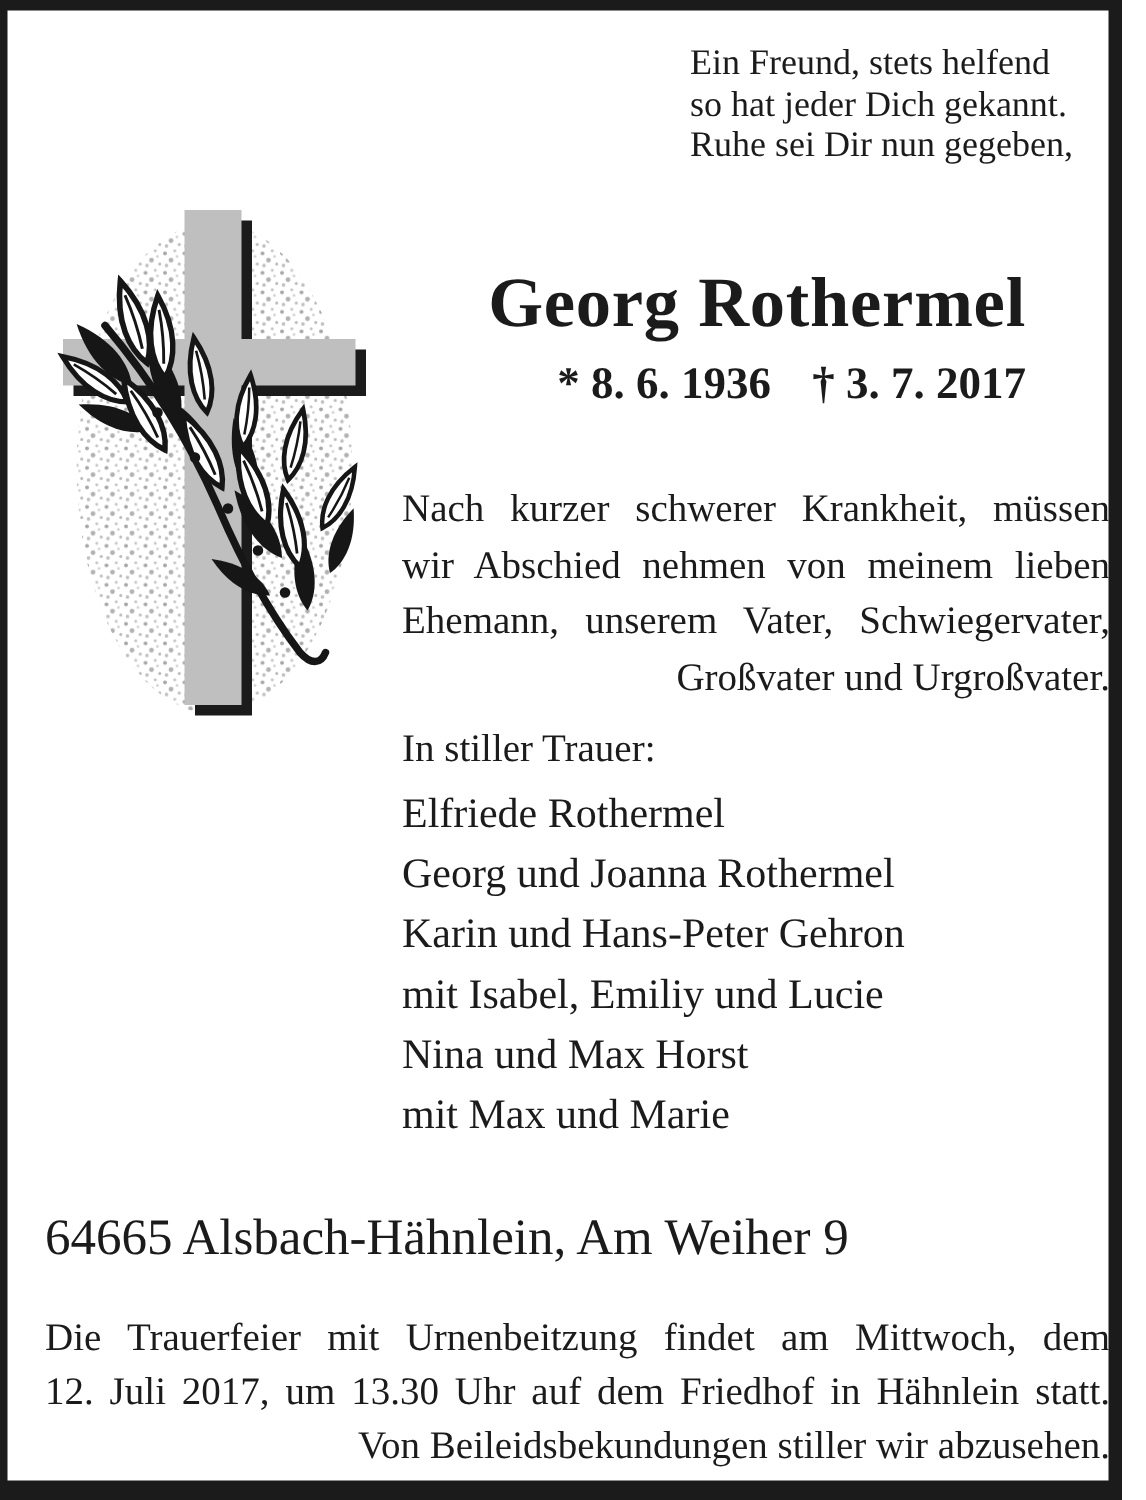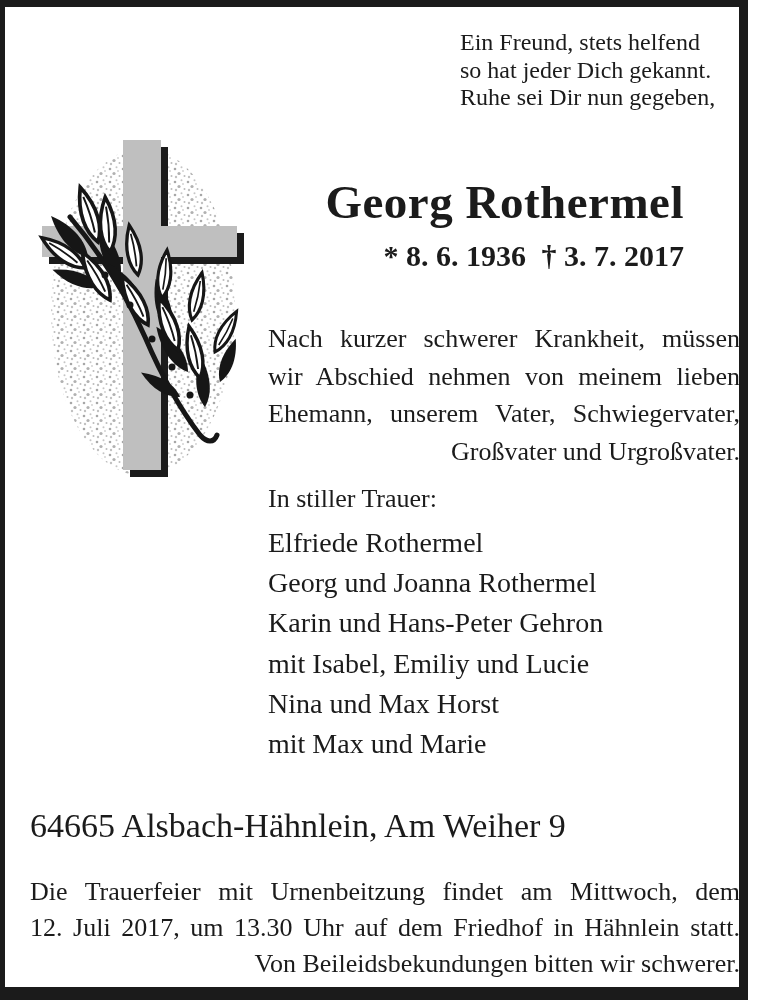--- a/index.html
+++ b/index.html
@@ -48,21 +48,21 @@
     line-height: 54px;
     letter-spacing: 0.5px;
     white-space: nowrap;
   }
   .dates {
     margin-top: 10px;
     font-size: 30px;
     font-weight: bold;
     white-space: nowrap;
   }
-  .dates .death-part { margin-left: 8px; }
+  .dates .death-part { margin-left: 20px; }
   .obituary-text {
     position: absolute;
     left: 263px;
     top: 313px;
     width: 472px;
     font-size: 26px;
     line-height: 37.5px;
   }
   .jline { text-align: justify; text-align-last: justify; }
   .lline { text-align: right; }
@@ -200,16 +200,16 @@
     <div>mit Isabel, Emiliy und Lucie</div>
     <div>Nina und Max Horst</div>
     <div>mit Max und Marie</div>
   </div>
 
   <div class="address">64665 Alsbach-Hähnlein, Am Weiher 9</div>
 
   <div class="funeral-info">
     <div class="jline">Die Trauerfeier mit Urnenbeitzung findet am Mittwoch, dem</div>
     <div class="jline">12. Juli 2017, um 13.30 Uhr auf dem Friedhof in Hähnlein statt.</div>
-    <div class="lline">Von Beileidsbekundungen bitten wir schwerer.</div>
+    <div class="lline">Von Beileidsbekundungen stiller wir abzusehen.</div>
   </div>
 
 </div>
 
 </body></html>

